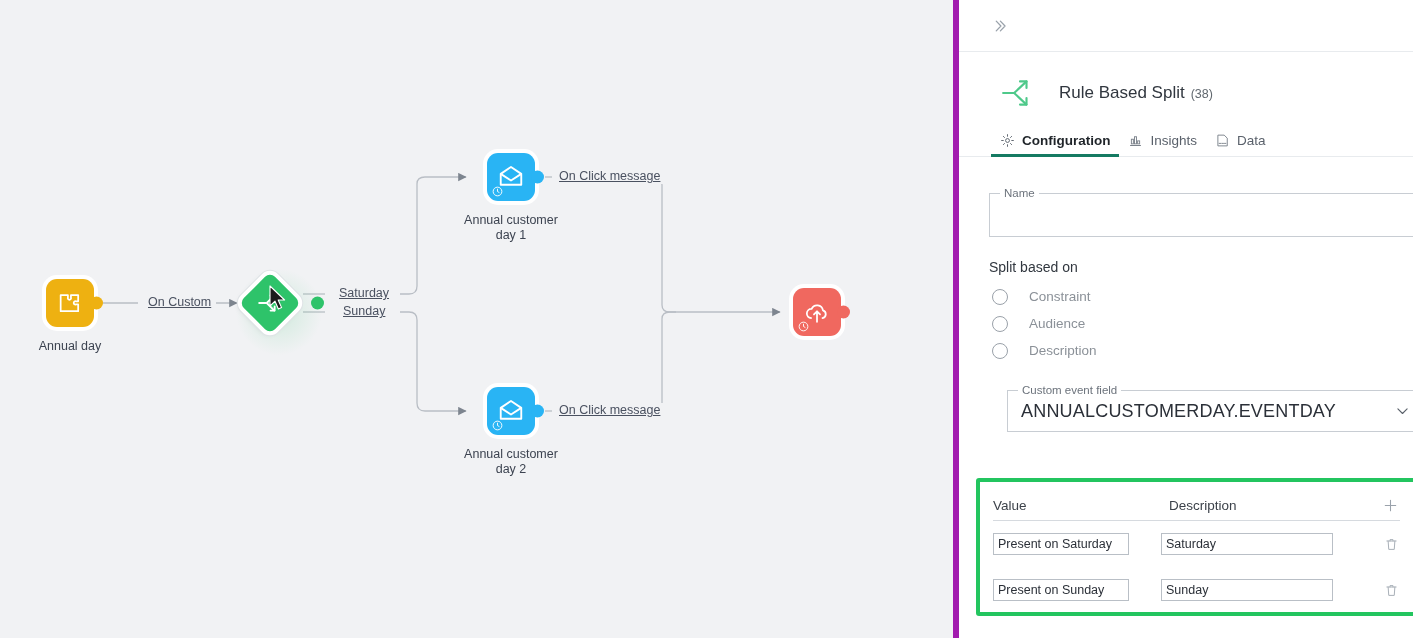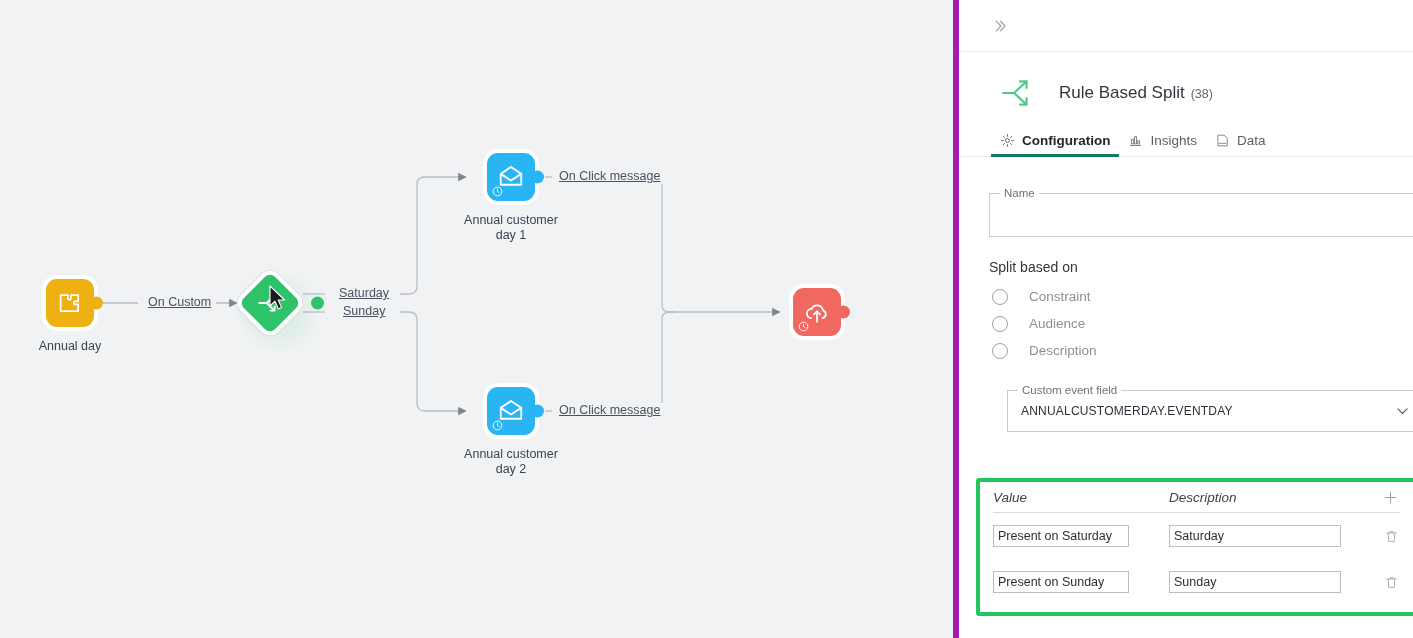--- a/index.html
+++ b/index.html
@@ -138,21 +138,21 @@
     height:42px;margin-bottom:6px;
     box-sizing:border-box;
     display:flex;align-items:center;
     padding:0 13px;
   }
   .field-legend{
     position:absolute;left:10px;top:-7px;
     background:#ffffff;padding:0 4px;
     font-size:11.5px;color:#6c737c;line-height:13px;
   }
-  .field-value{font-size:12px;color:#2b3038;letter-spacing:.2px;}
+  .field-value{font-size:18px;color:#2b3038;letter-spacing:.2px;}
   .chev-down{position:absolute;right:13px;top:50%;transform:translateY(-50%);width:17px;height:17px;}
 
   .group-title{
     font-size:14px;color:#31373f;
     margin:22px 0 8px 0;
   }
   .radio-row{
     display:flex;align-items:center;
     height:27px;cursor:pointer;
   }
@@ -172,31 +172,30 @@
   
   .table-box{
     position:absolute;left:17px;top:478px;
     width:441px;height:138px;
     border:4px solid #23c55f;border-radius:3px;
     box-sizing:border-box;
     background:#ffffff;
   }
   .tbl-head{
     display:flex;align-items:center;
-    height:30px;margin:0 13px 0 13px;
+    height:30px;margin:8px 13px 0 13px;
     border-bottom:1px solid #d6dadf;
-    font-style:italic;
   }
   .th-value{width:176px;font-size:13.5px;color:#3c424a;}
   .th-desc{flex:1;font-size:13.5px;color:#3c424a;}
   .plus-btn{width:20px;height:20px;display:flex;align-items:center;justify-content:center;cursor:pointer;}
 
   .tbl-row{
     display:flex;align-items:center;
-    height:46px;padding:0 13px;gap:8px;
+    height:46px;padding:0 13px;
   }
   .cell-input{
     height:22px;border:1px solid #b9bfc6;background:#fff;
     box-sizing:border-box;
     display:flex;align-items:center;padding:0 4px;
     font-size:12.5px;color:#2b3038;
   }
   .cell-input.v{width:136px;}
   .cell-input.d{width:172px;margin-left:32px;}
   .del-btn{margin-left:auto;width:18px;height:18px;display:flex;align-items:center;justify-content:center;cursor:pointer;}

